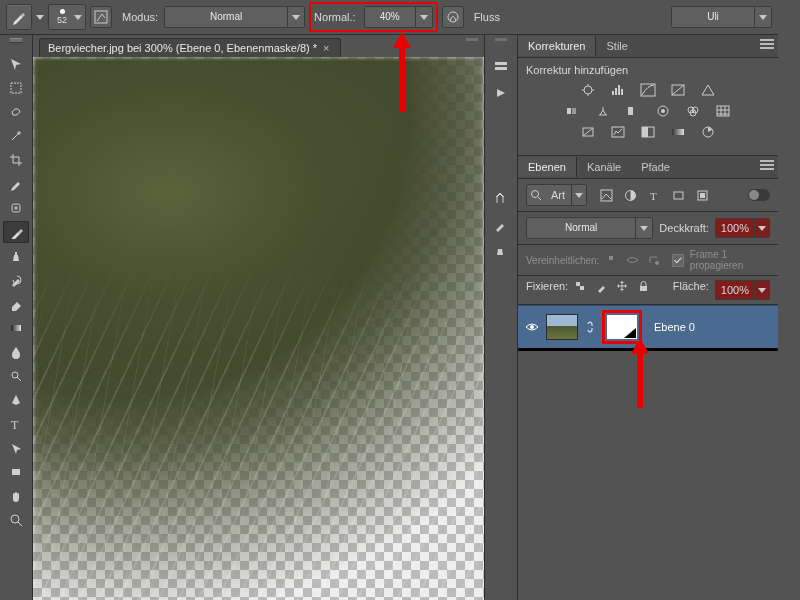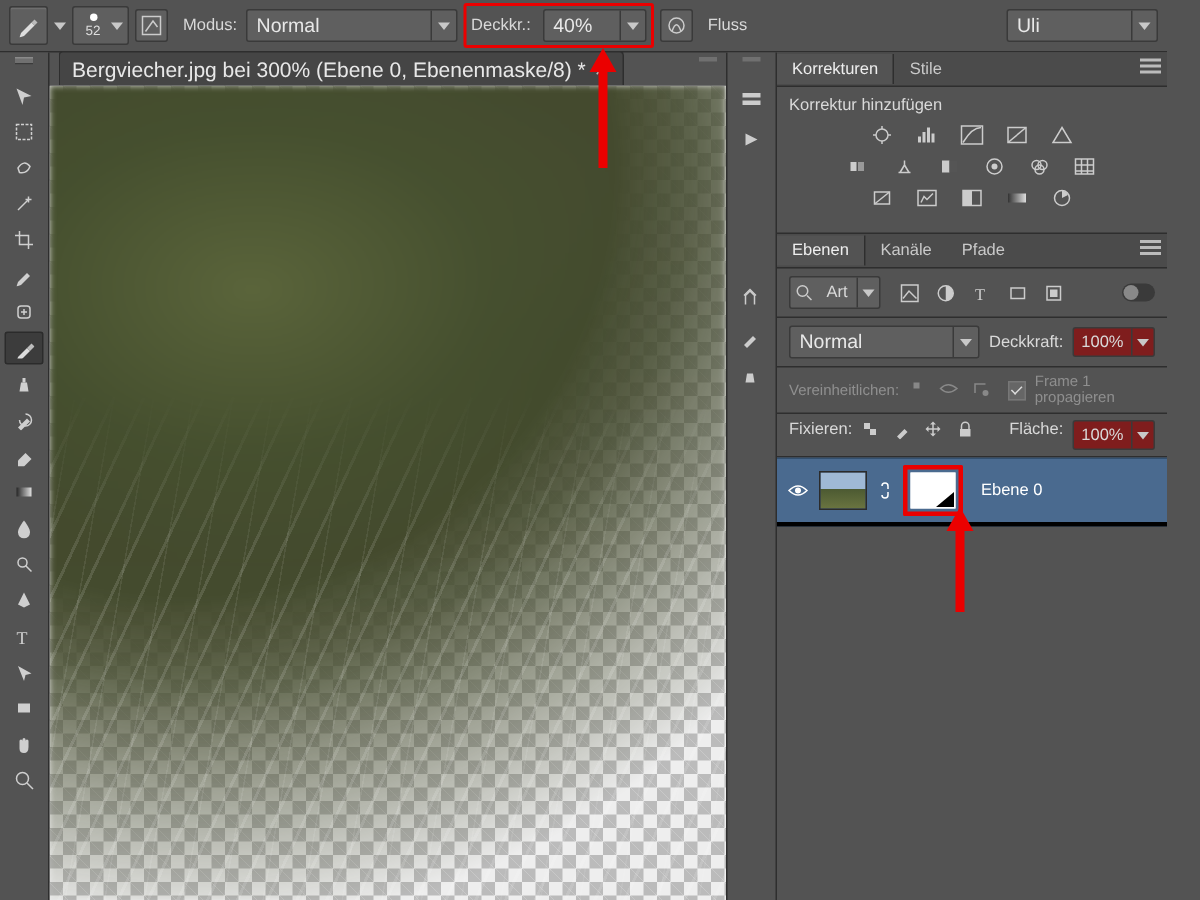--- a/index.html
+++ b/index.html
@@ -57,22 +57,23 @@
     border-radius:2px;
   }
   .opt-label { margin:0 2px 0 6px; }
   .combo {
     display:flex; align-items:center;
     background:#5f5f5f; border:1px solid #3a3a3a; border-radius:2px;
     height:20px;
   }
   .combo input, .combo .combo-val {
     background:transparent; border:none; color:#e8e8e8;
-    font-size:13px; width:auto; padding:0 6px; height:20px; line-height:20px;
+    font-size:10px; width:auto; padding:0 6px; height:20px; line-height:20px;
     outline:none;
+    text-align:center;
   }
   .combo .combo-val.wide { min-width:110px; }
   .combo .combo-val.med { min-width:38px; }
   .combo .trig {
     width:16px; height:20px; display:flex; align-items:center; justify-content:center;
     border-left:1px solid #3a3a3a;
   }
   .highlight-red {
     border:2px solid #eb0000; border-radius:2px; padding:2px 3px; display:flex; align-items:center; gap:6px;
   }
@@ -95,21 +96,21 @@
   .tool-cell.active { background:#3c3c3c; box-shadow:inset 0 0 0 1px #2b2b2b; }
   .tool-cell svg { opacity:.9; }
 
   .doc-col { flex:1; display:flex; flex-direction:column; min-width:0; }
   .doc-tab-row { height:22px; display:flex; align-items:flex-end; padding-left:6px; position:relative; }
   .doc-tab-row::before{
     content:""; position:absolute; top:3px; right:6px; width:12px; height:3px;
     background:#707070;
   }
   .doc-tab {
-    background:#454545; color:#e8e8e8; font-size:14px;
+    background:#454545; color:#e8e8e8; font-size:11px;
     padding:3px 10px 3px 8px; border-top-left-radius:3px; border-top-right-radius:3px;
     border:1px solid #2e2e2e; border-bottom:none;
     display:flex; align-items:center; gap:6px;
   }
   .doc-tab .x { color:#bbb; }
   .canvas-wrap { flex:1; background:#2a2a2a; overflow:hidden; position:relative; }
   .checker {
     position:absolute; inset:0;
     background:
       linear-gradient(45deg,#bbb 25%,transparent 25%,transparent 75%,#bbb 75%),
@@ -254,21 +255,21 @@
 
     <span class="opt-label">Modus:</span>
     <div class="combo">
       <span class="combo-val wide">Normal</span>
       <div class="trig">
           <div class="tiny-triangle"></div>
         </div>
     </div>
 
     <div class="highlight-red">
-      <span class="opt-label" style="margin-left:0">Deckkr.:</span>
+      <span class="opt-label" style="margin-left:0">Normal.:</span>
       <div class="combo">
         <span class="combo-val med">40%</span>
         <div class="trig">
             <div class="tiny-triangle"></div>
           </div>
       </div>
     </div>
 
     <div class="opt-icon">
       <svg width="14" height="14" viewBox="0 0 14 14">

